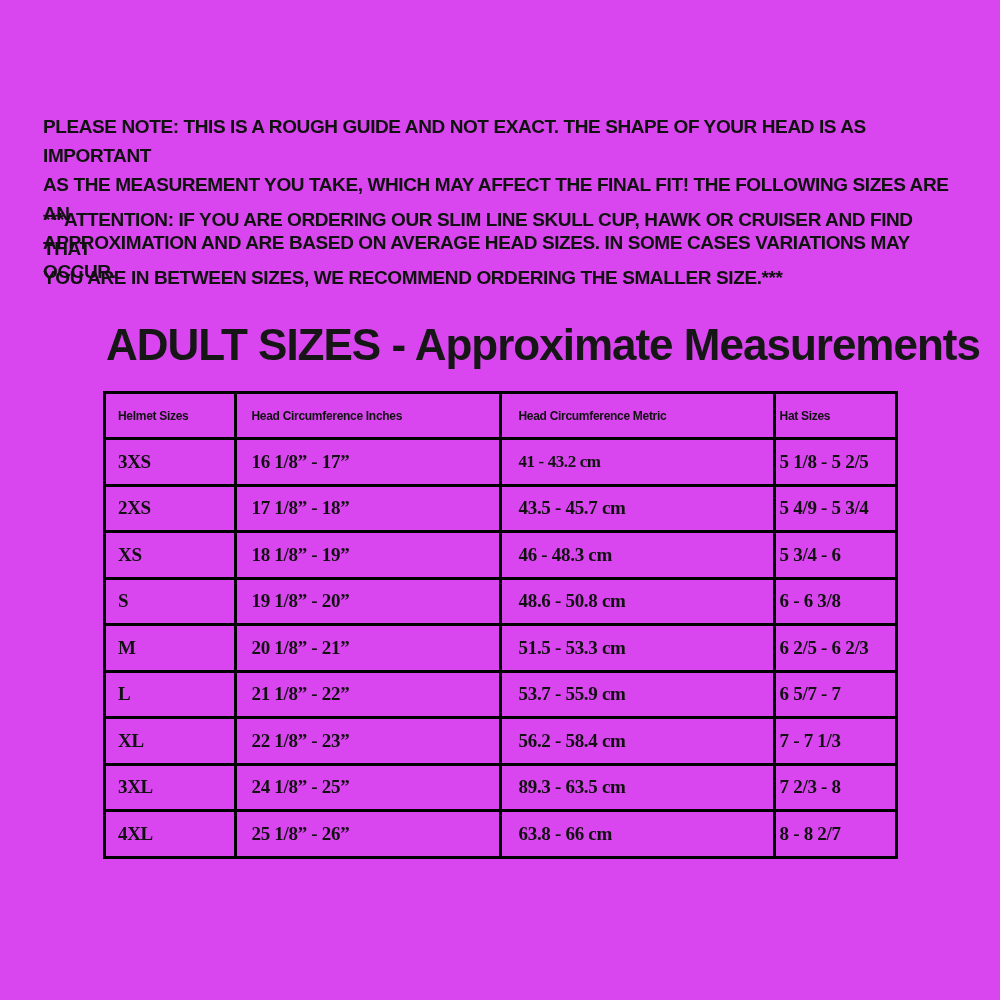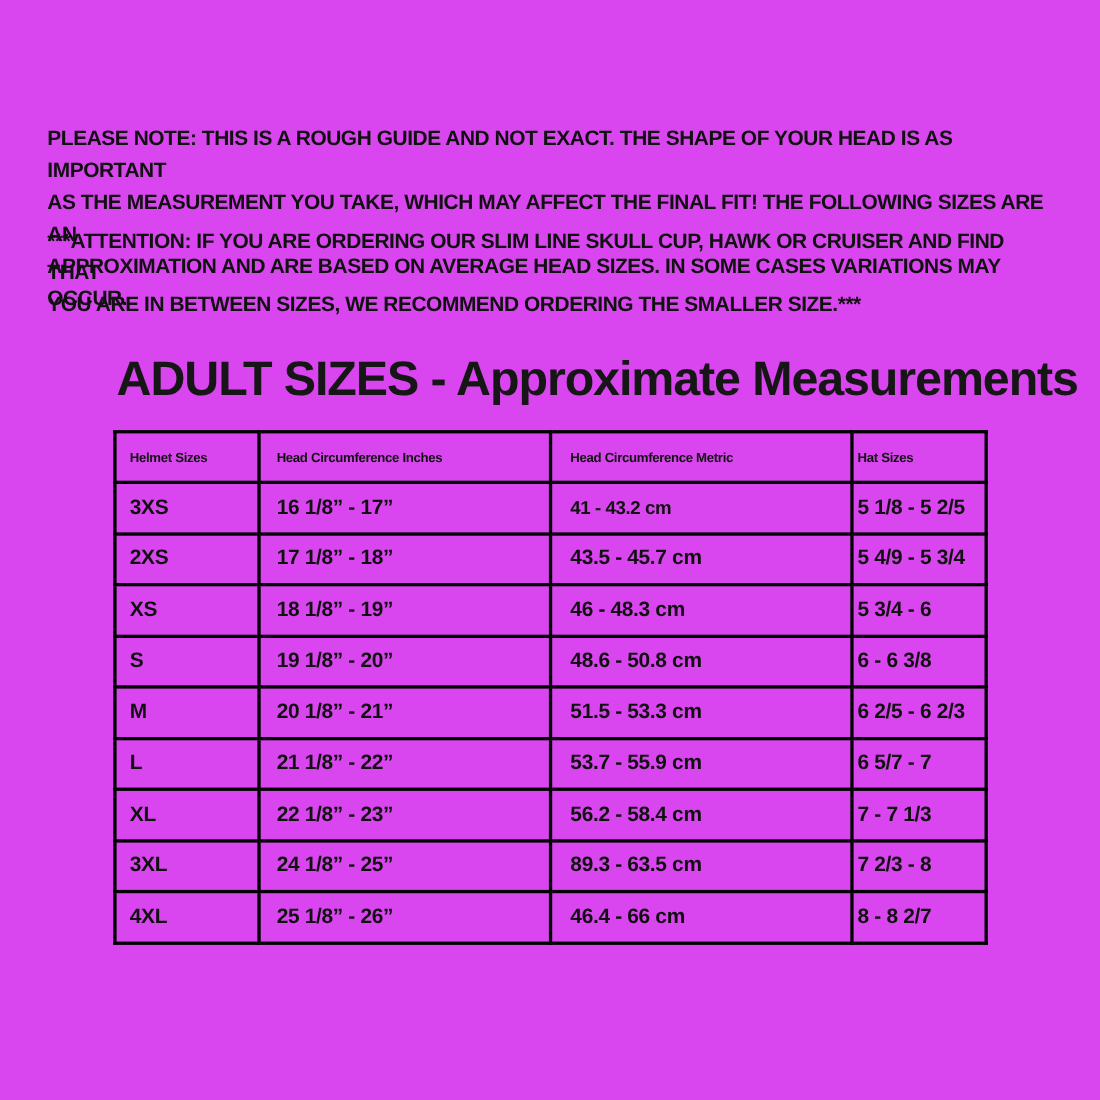--- a/index.html
+++ b/index.html
@@ -54,20 +54,21 @@
     overflow:hidden;
     white-space:nowrap;
   }
   table.sizes th{
     height:41px;
     font-size:12px;
   }
   table.sizes td{
     height:41.5px;
     font-size:19px;
+    font-family:Liberation Serif, serif;
   }
   .col-helmet{width:130px;}
   .col-inches{width:262px;}
   .col-metric{width:270px;}
   .col-hat{width:121px;}
   th.c1, td.c1{padding-left:12px;}
   th.c2, td.c2{padding-left:14px;}
   th.c3, td.c3{padding-left:16px;}
   th.c4, td.c4{padding-left:4px;}
   tbody tr:first-child td.c3{
@@ -149,19 +150,19 @@
       </tr>
       <tr>
         <td class="c1">3XL</td>
         <td class="c2">24 1/8” - 25”</td>
         <td class="c3">89.3 - 63.5 cm</td>
         <td class="c4">7 2/3 - 8</td>
       </tr>
       <tr>
         <td class="c1">4XL</td>
         <td class="c2">25 1/8” - 26”</td>
-        <td class="c3">46.4 - 66 cm</td>
+        <td class="c3">63.8 - 66 cm</td>
         <td class="c4">8 - 8 2/7</td>
       </tr>
     </tbody>
   </table>
 
 </div>
 
 </body></html>

